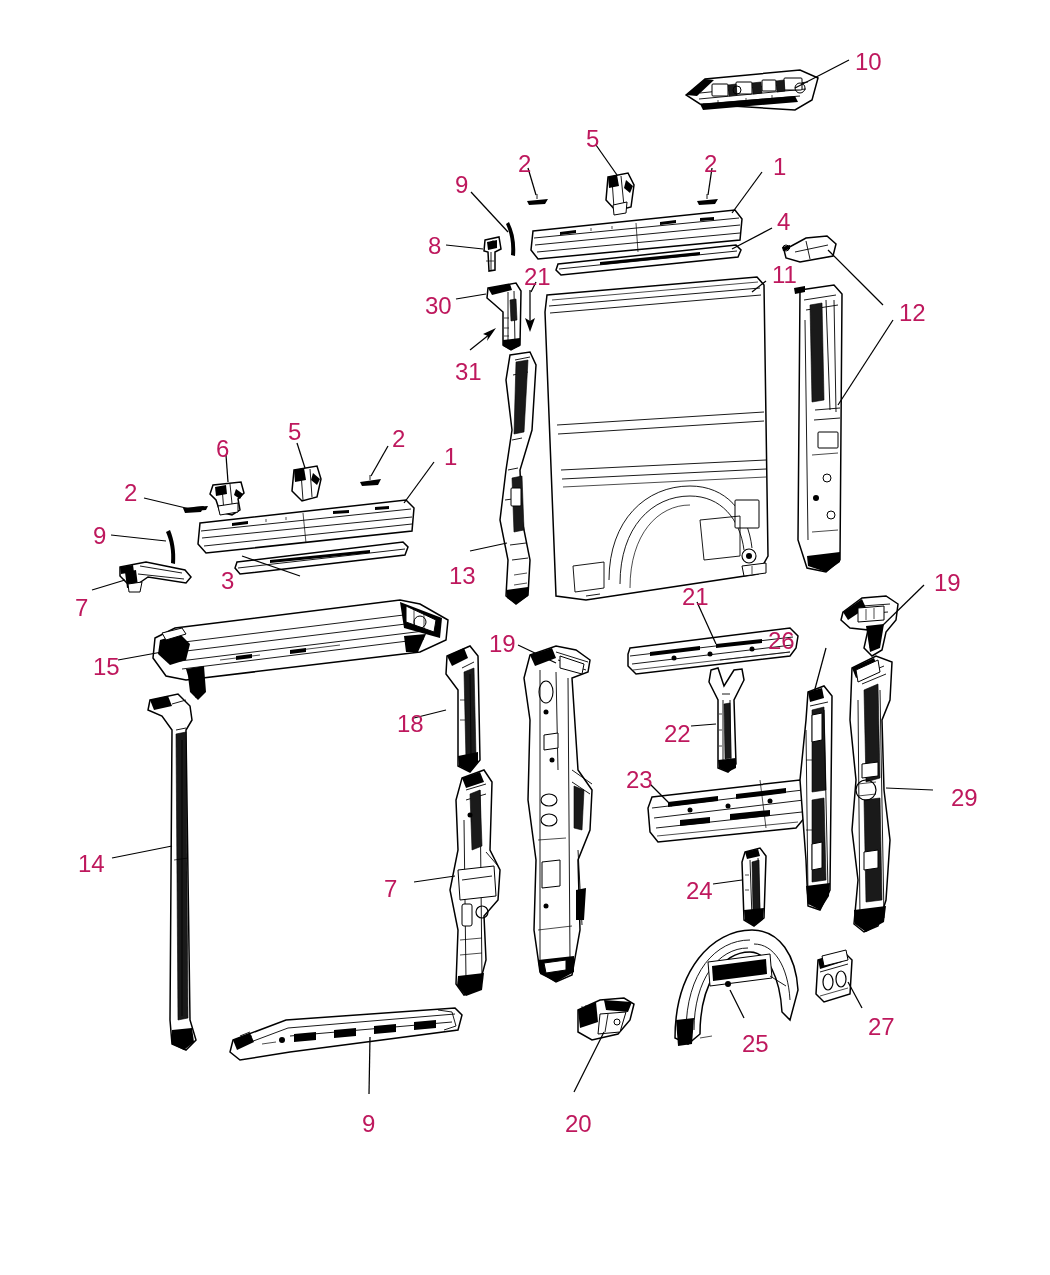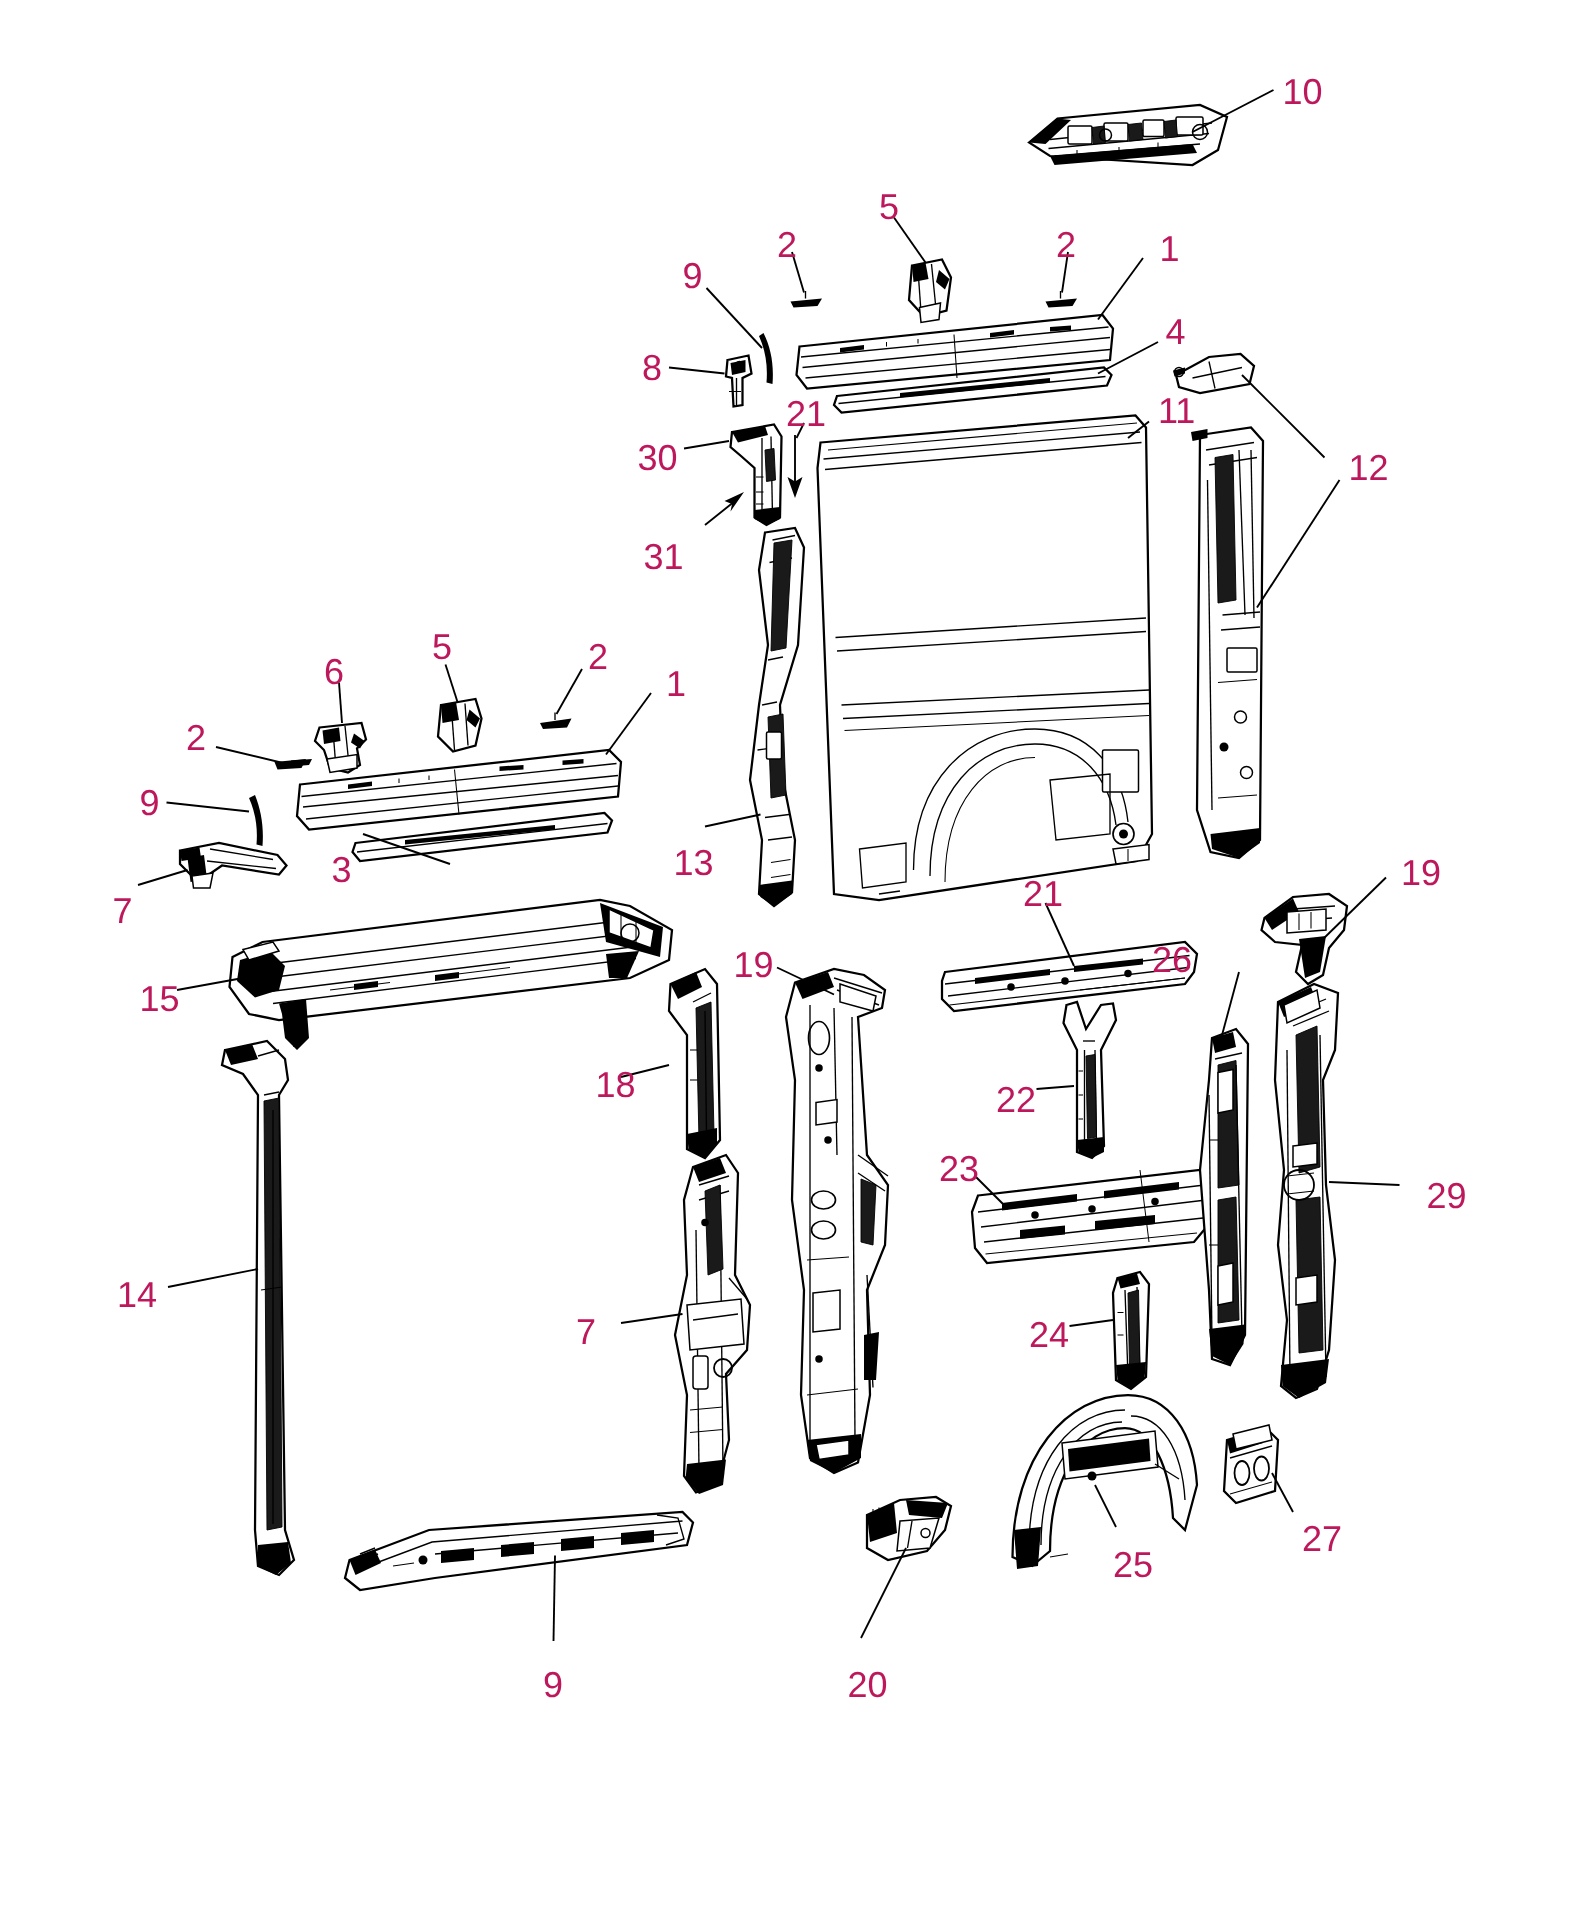--- a/index.html
+++ b/index.html
@@ -550,21 +550,21 @@
   <div class="callout" style="left:518px;top:152px">2</div>
   <div class="callout" style="left:704px;top:152px">2</div>
   <div class="callout" style="left:773px;top:155px">1</div>
   <div class="callout" style="left:455px;top:173px">9</div>
   <div class="callout" style="left:777px;top:210px">4</div>
   <div class="callout" style="left:428px;top:234px">8</div>
   <div class="callout" style="left:524px;top:265px">21</div>
   <div class="callout" style="left:772px;top:263px">11</div>
   <div class="callout" style="left:425px;top:294px">30</div>
   <div class="callout" style="left:899px;top:301px">12</div>
-  <div class="callout" style="left:429px;top:360px">31</div>
+  <div class="callout" style="left:455px;top:360px">31</div>
   <div class="callout" style="left:216px;top:437px">6</div>
   <div class="callout" style="left:288px;top:420px">5</div>
   <div class="callout" style="left:392px;top:427px">2</div>
   <div class="callout" style="left:444px;top:445px">1</div>
   <div class="callout" style="left:124px;top:481px">2</div>
   <div class="callout" style="left:93px;top:524px">9</div>
   <div class="callout" style="left:75px;top:596px">7</div>
   <div class="callout" style="left:221px;top:569px">3</div>
   <div class="callout" style="left:449px;top:564px">13</div>
   <div class="callout" style="left:93px;top:655px">15</div>

